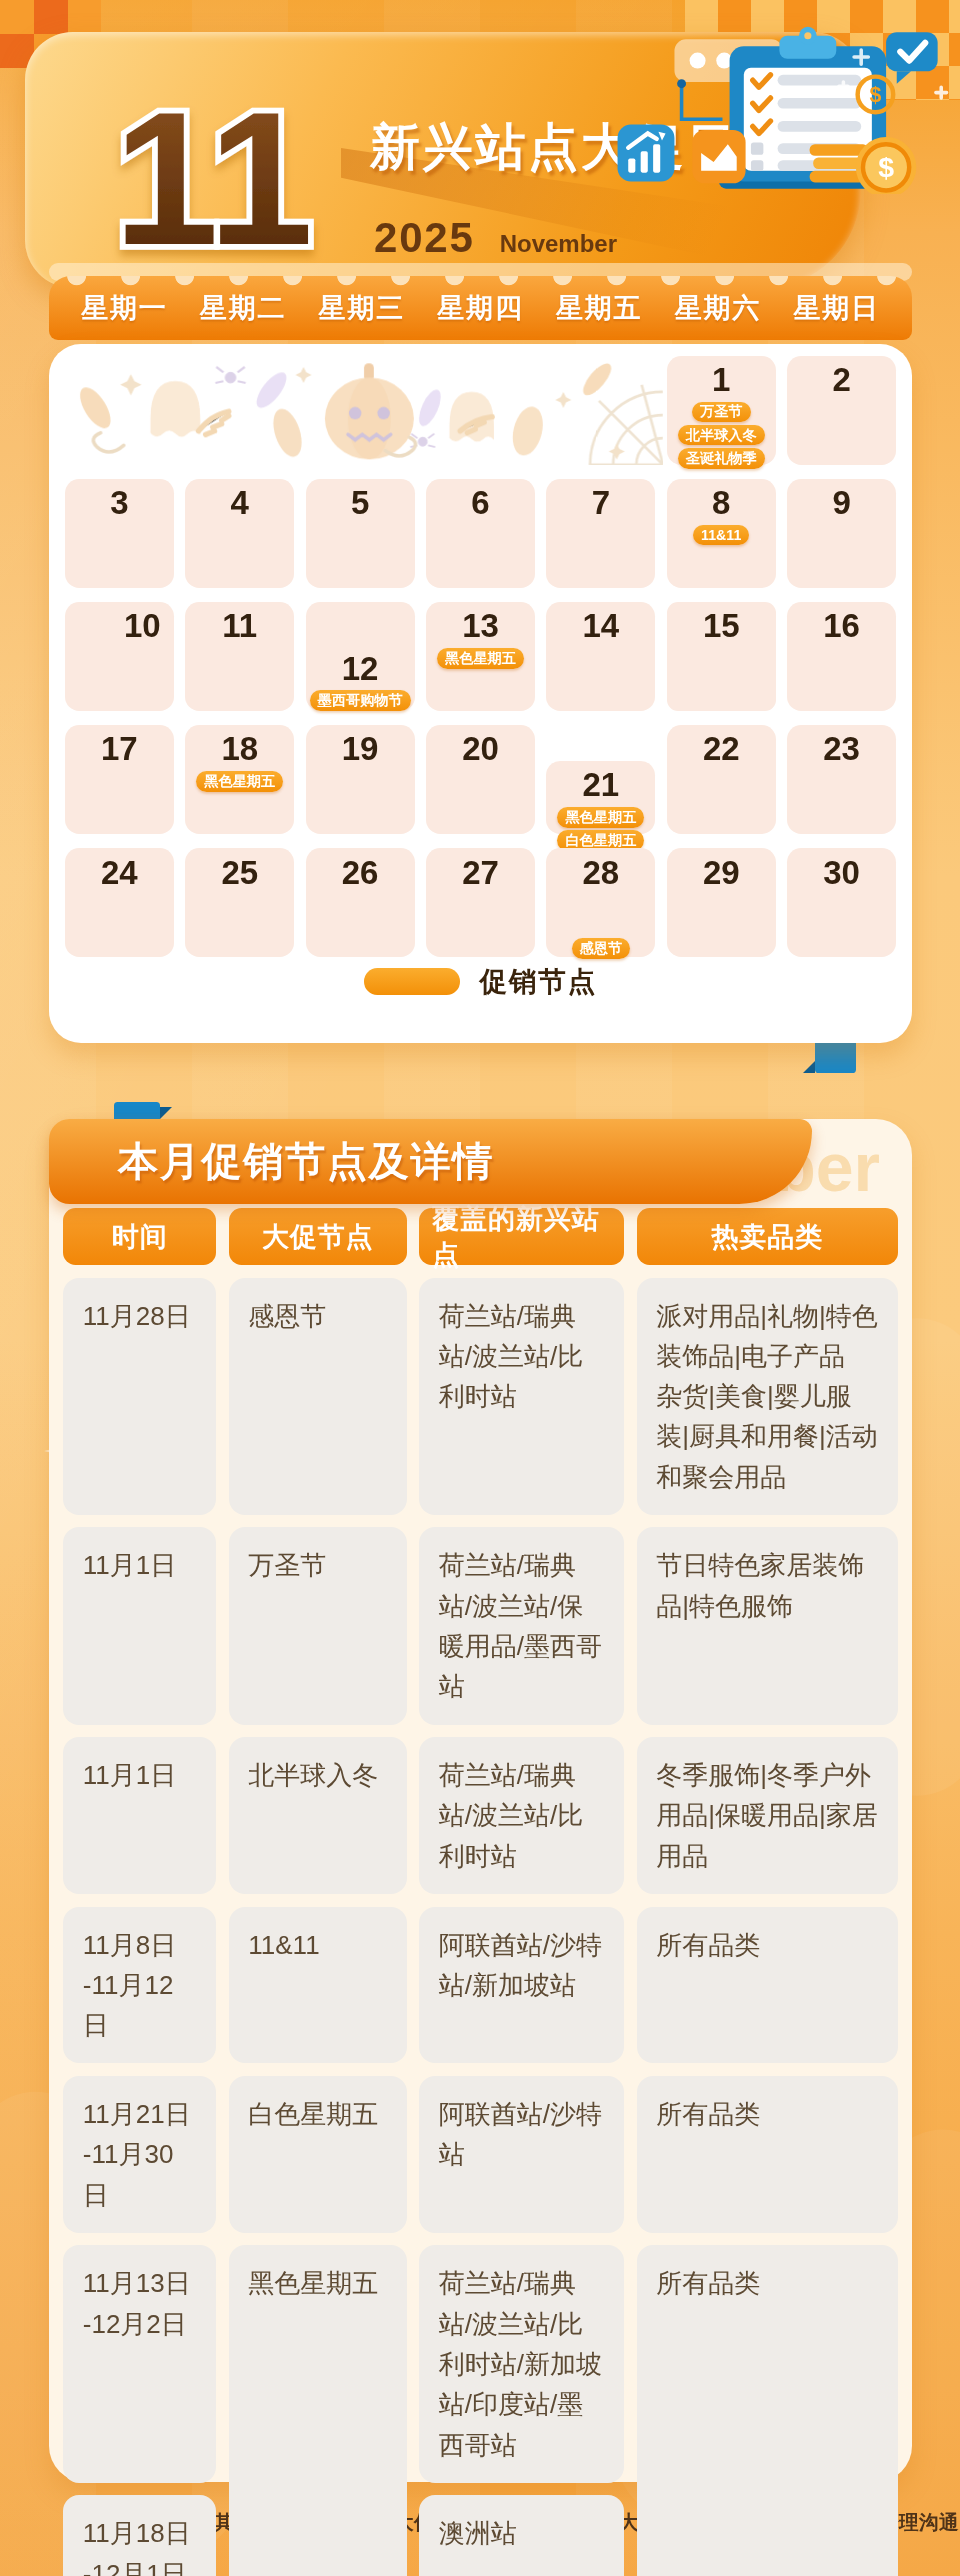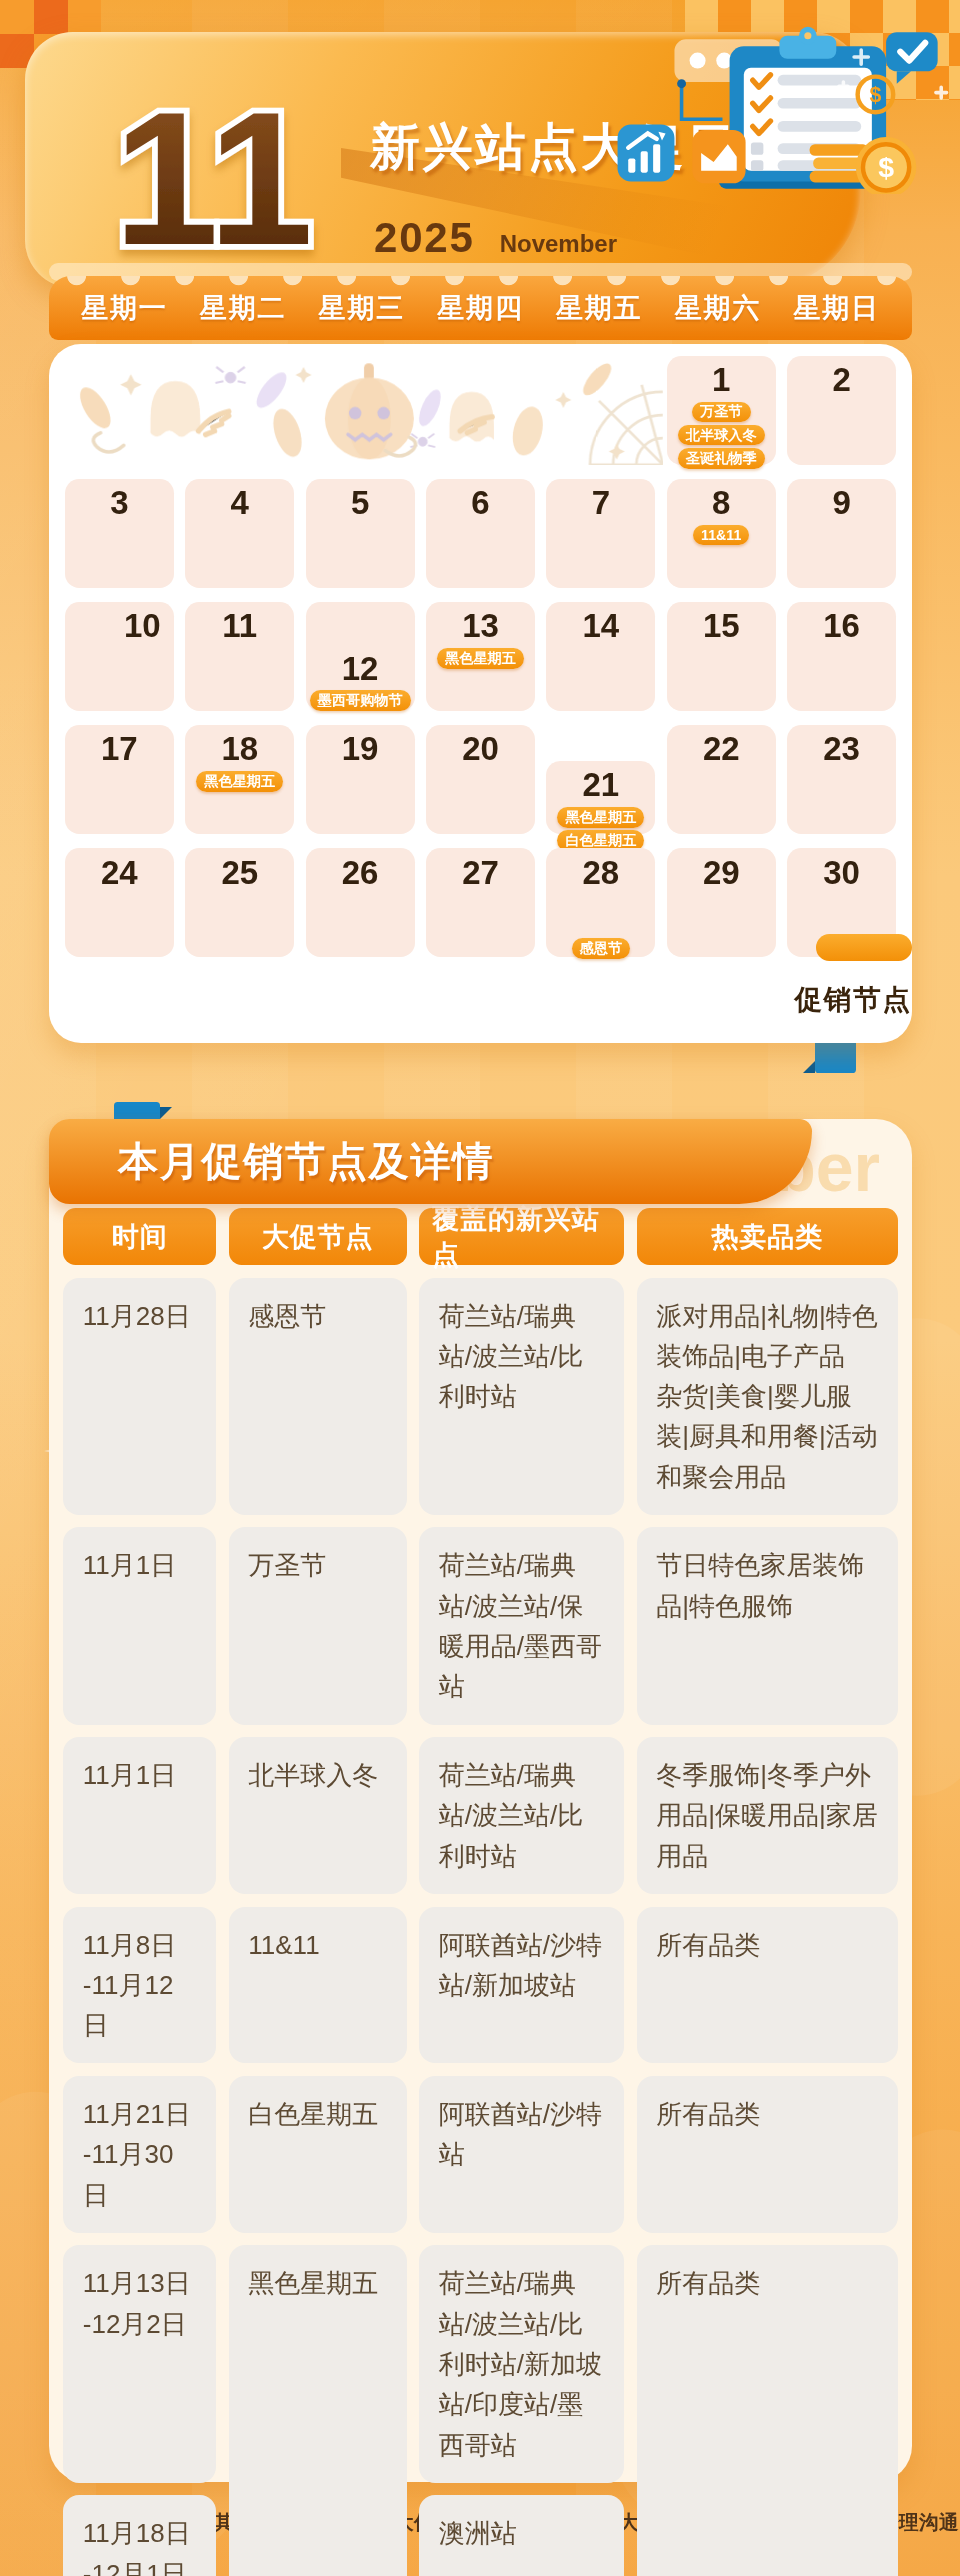--- a/index.html
+++ b/index.html
@@ -55,21 +55,21 @@
   .cal-card{position:absolute;left:49px;top:344px;width:863px;height:699px;background:#fff;
     border-radius:32px;box-shadow:0 12.5px 23px rgba(219,130,20,.28);z-index:2;}
   .cal-grid{position:absolute;left:16px;right:16px;top:11.6px;display:grid;
     grid-template-columns:repeat(7,1fr);grid-auto-rows:109px;gap:14.2px 11.6px;}
   .day-cell{background:#FBE9E0;border-radius:14.2px;display:flex;flex-direction:column;align-items:center;}
   .day-num{font-size:33px;font-weight:800;color:#33210F;margin-top:5.3px;line-height:1.15;}
   .day-badge{background:linear-gradient(180deg,#FBAD2E,#F39008);color:#fff;font-size:14.2px;font-weight:700;
     border-radius:10.7px;padding:1.8px 8px;margin-top:2.7px;white-space:nowrap;line-height:1.2;
     box-shadow:0 1.8px 2.7px rgba(200,100,0,.3);}
   .halloween{position:absolute;left:16px;top:11.6px;}
-  .legend{position:absolute;left:0;right:0;top:590px;display:flex;justify-content:center;align-items:flex-end;gap:19.6px;flex-direction:column;}
+  .legend{position:absolute;left:0;right:0;top:619px;display:flex;justify-content:center;align-items:center;gap:19.6px;}
   .legend-pill{width:96px;height:27px;border-radius:13.3px;background:linear-gradient(180deg,#FBAD2E,#F39008);}
   .legend-label{font-size:27.6px;font-weight:900;color:#3A240C;letter-spacing:1.8px;}
 
   
   .tape{position:absolute;background:#1787C8;z-index:1;}
   .tape1{left:815px;top:1005px;width:41px;height:68px;border-radius:3.6px;}
   .tape1:after{content:"";position:absolute;left:-11.6px;bottom:0;border:6.2px solid rgba(0,0,0,0);
     border-right-color:#0C5C90;border-bottom-color:#0C5C90;}
   .tape2{left:114px;top:1102px;width:46px;height:46px;border-radius:3.6px;z-index:2;}
   .tape2:after{content:"";position:absolute;right:-11.6px;top:5.3px;border:6.2px solid rgba(0,0,0,0);
@@ -267,21 +267,21 @@
           <div class="day-num">12</div>
           <div class="day-badge">墨西哥购物节</div>
         </div>
         <div class="day-cell" style="grid-area: 3 / 4;">
           <div class="day-num">13</div>
           <div class="day-badge">黑色星期五</div>
         </div>
         <div class="day-cell" style="grid-area: 3 / 5;">
           <div class="day-num">14</div>
         </div>
-        <div class="day-cell" style="grid-area: 3 / 6;">
+        <div class="day-cell" style="grid-area: 3 / 6; border-radius: 11px;">
           <div class="day-num">15</div>
         </div>
         <div class="day-cell" style="grid-area: 3 / 7;">
           <div class="day-num">16</div>
         </div>
         <div class="day-cell" style="grid-area: 4 / 1;">
           <div class="day-num">17</div>
         </div>
         <div class="day-cell" style="grid-area: 4 / 2;">
           <div class="day-num">18</div>

